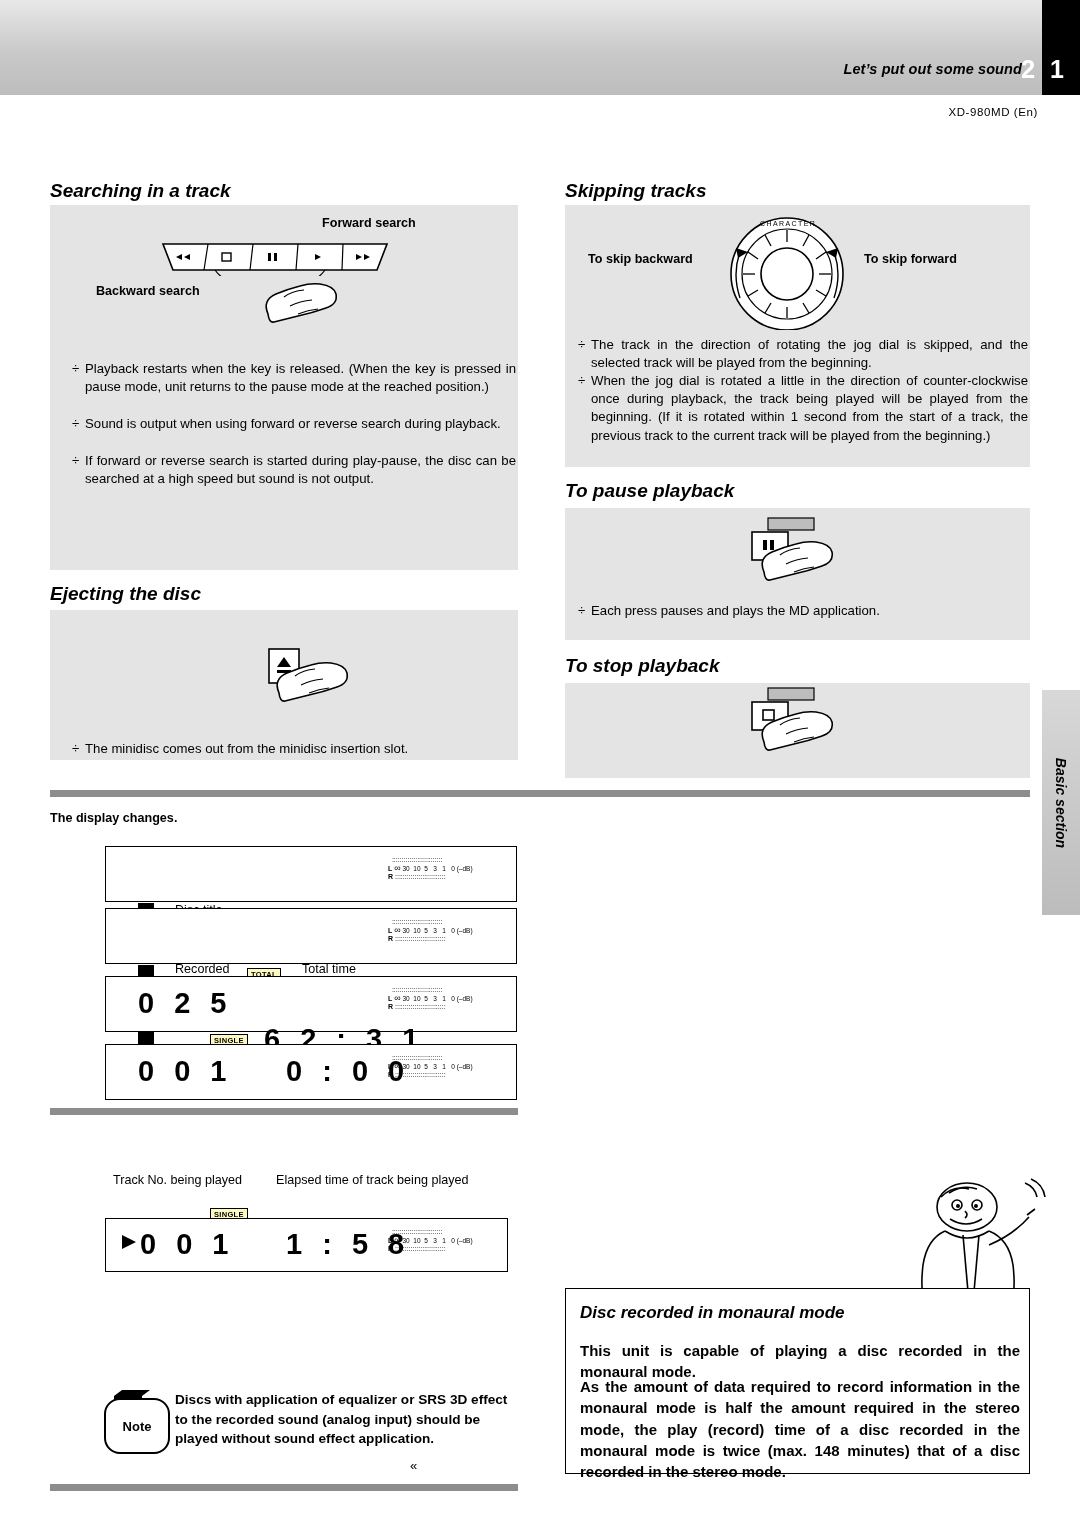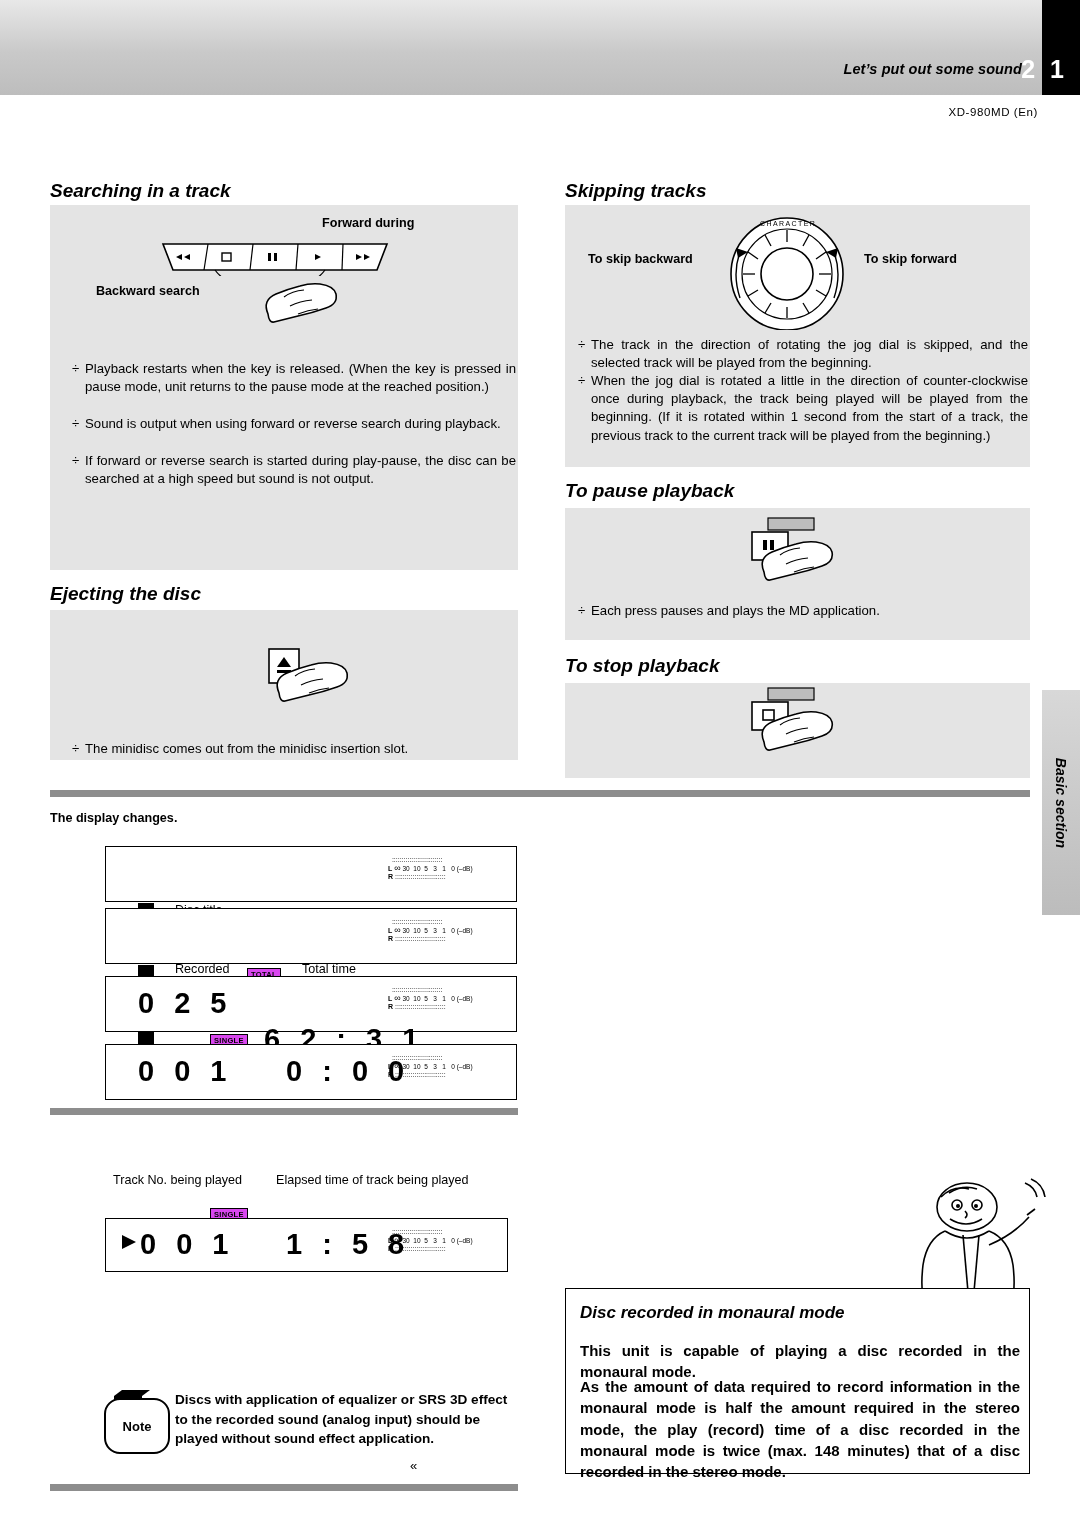--- a/index.html
+++ b/index.html
@@ -79,21 +79,21 @@
     position:absolute;border:1.6px solid #000;box-sizing:border-box;background:#fff;
   }
   .mono-h{position:absolute;font-style:italic;font-weight:bold;font-size:17px;}
   .mono-p{position:absolute;font-size:15px;font-weight:bold;line-height:1.42;text-align:justify;}
 
   .capt{position:absolute;font-size:12.6px;}
   .captb{position:absolute;font-size:12.6px;font-weight:bold;}
 
   .badge{
     position:absolute;border:1px solid #000;font-size:7.5px;font-weight:bold;
-    padding:1px 3px;letter-spacing:.3px;background:#d946ef;
+    padding:1px 3px;letter-spacing:.3px;background:#fef9c3;
   }
 </style>
 </head>
 <body>
 
 <div class="page">
 
   <div class="header-band"></div>
   <div class="header-black"></div>
   <div class="header-title">Let’s put out some sound</div>
@@ -121,21 +121,21 @@
       <rect x="108" y="17" width="3" height="8"></rect>
         <rect x="114" y="17" width="3" height="8"></rect>
       <polygon points="155,18 161,21 155,24"></polygon>
       <polygon points="196,18 202,21 196,24"></polygon>
         <polygon points="204,18 210,21 204,24"></polygon>
     </g>
     <path d="M55 34 q10 14 30 14" stroke="#000" stroke-width="1.2" fill="none"></path>
     <path d="M165 34 q-10 14 -30 14" stroke="#000" stroke-width="1.2" fill="none"></path>
   </svg>
 
-  <div class="captb" style="left:322px;top:216px;">Forward during</div>
+  <div class="captb" style="left:322px;top:216px;">Forward search</div>
   <div class="captb" style="left:96px;top:284px;">Backward search</div>
 
   <svg style="position:absolute;left:258px;top:266px;" width="90" height="62">
     <path d="M10 48 q-6 -14 8 -20 q12 -5 24 -8 q10 -3 20 -2 q14 2 16 10 q2 10 -10 14 q-14 5 -28 8 q-16 4 -24 6 q-5 1 -6 -8 z" fill="#fff" stroke="#000" stroke-width="1.6"></path>
     <path d="M26 31 q8 -6 20 -7" fill="none" stroke="#000" stroke-width="1.1"></path>
     <path d="M32 40 q10 -5 22 -6" fill="none" stroke="#000" stroke-width="1.1"></path>
     <path d="M40 48 q10 -4 20 -5" fill="none" stroke="#000" stroke-width="1.1"></path>
   </svg>
 
   <div class="para" style="left:72px;top:360px;width:444px;">

